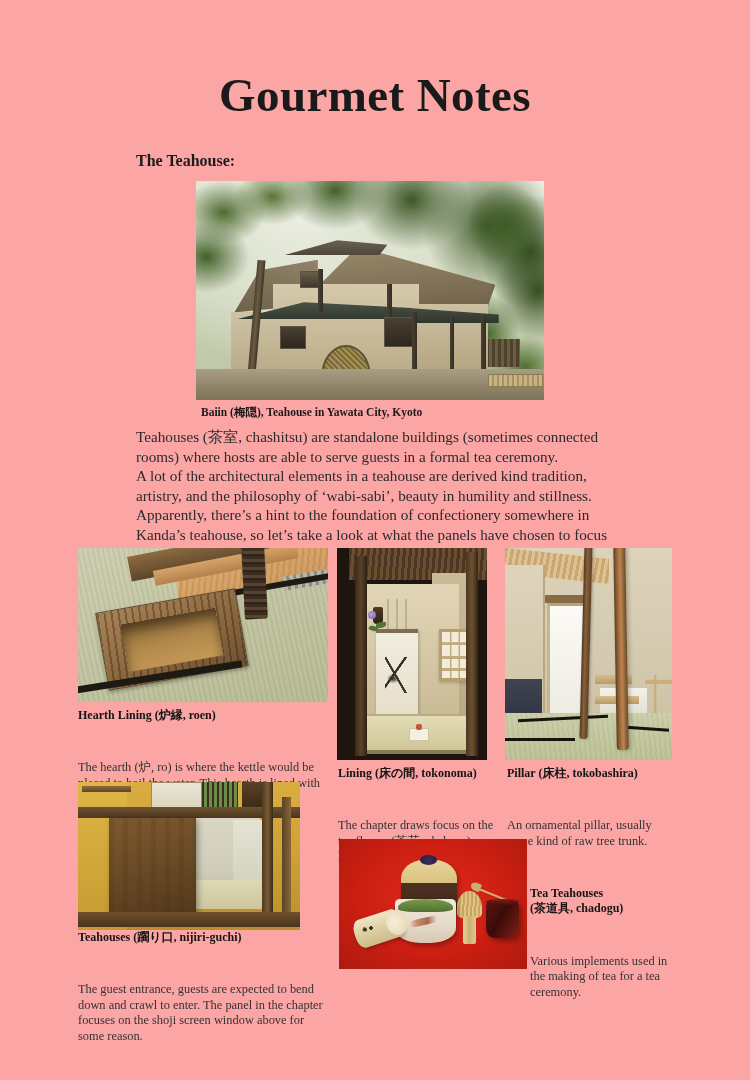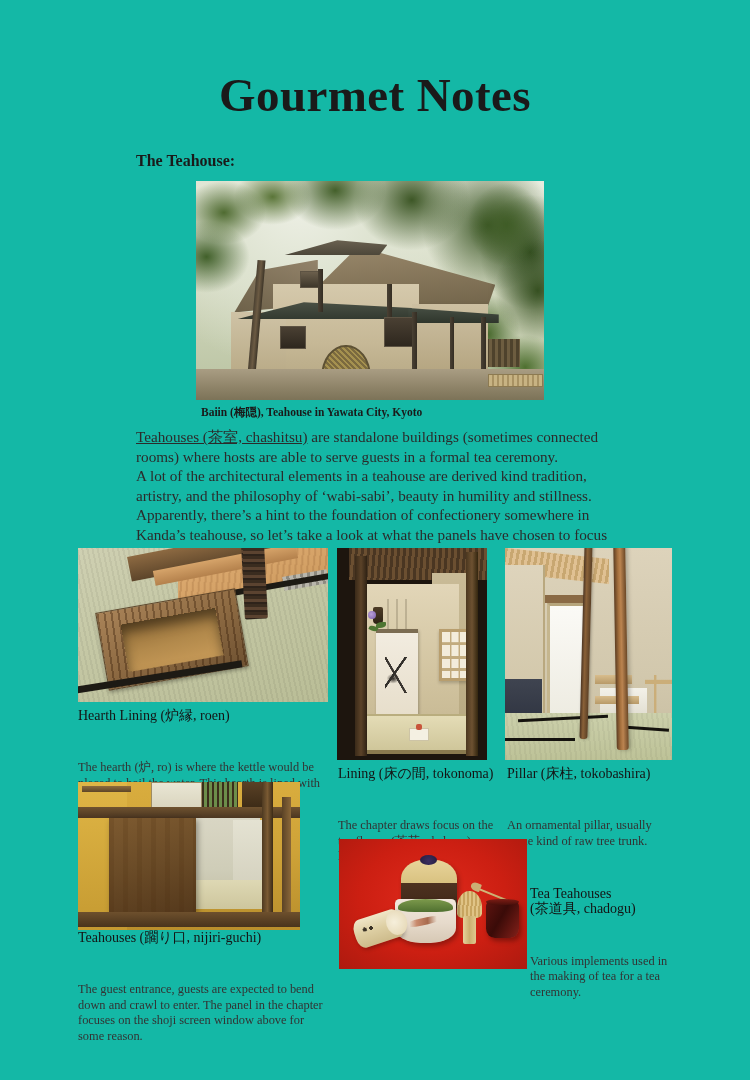--- a/index.html
+++ b/index.html
@@ -12,21 +12,21 @@
     height: 1080px;
     position: relative;
     font-family: "Liberation Serif", "DejaVu Serif", serif;
     color: #231f20;
     overflow: hidden;
   }
 
   .page {
     position: absolute;
     inset: 0;
-    background: #14b8a6;
+    background: #fca5a5;
   }
 
   
   .doc-title {
     position: absolute;
     top: 68px;
     left: 0;
     width: 750px;
     text-align: center;
     font-family: "Liberation Serif", "DejaVu Serif", serif;
@@ -67,43 +67,43 @@
   
   .body-text {
     position: absolute;
     top: 427px;
     left: 136px;
     width: 490px;
     font-size: 15.2px;
     line-height: 19.6px;
     color: #2b2b2b;
   }
-  .body-text .u { text-decoration: underline; }
+  .body-text .u { }
   .body-text p { margin: 0; }
 
   
   .photo {
     position: absolute;
     overflow: hidden;
     background: #d9d4c7;
   }
   .photo > .scene { position: absolute; inset: 0; }
 
   
   .cap {
     position: absolute;
     font-size: 12.4px;
     line-height: 15.4px;
     color: #333;
   }
   .cap .t {
     display: block;
-    font-weight: normal;
+    font-weight: bold;
     color: #141414;
-    font-size: 14px;
+    font-size: 12px;
   }
   .cap .d { display: block; margin-top: 37px; }
 
   
   .sky {
     position: absolute; left: 0; top: 0; width: 100%; height: 100%;
     background:
       radial-gradient(circle at 30% 8%, #eef0e6 0%, #dfe4d2 25%, transparent 55%),
       linear-gradient(#e9ecdf 0%, #dfe3d0 30%, #cbd2b6 60%, #b8c2a0 100%);
   }

